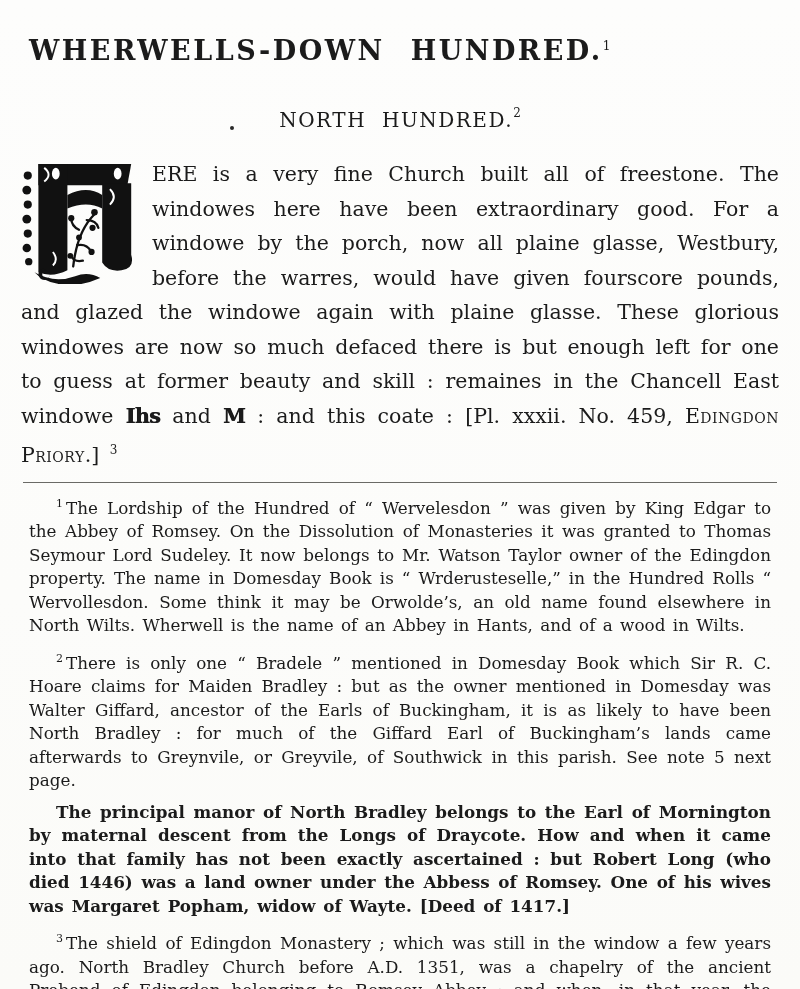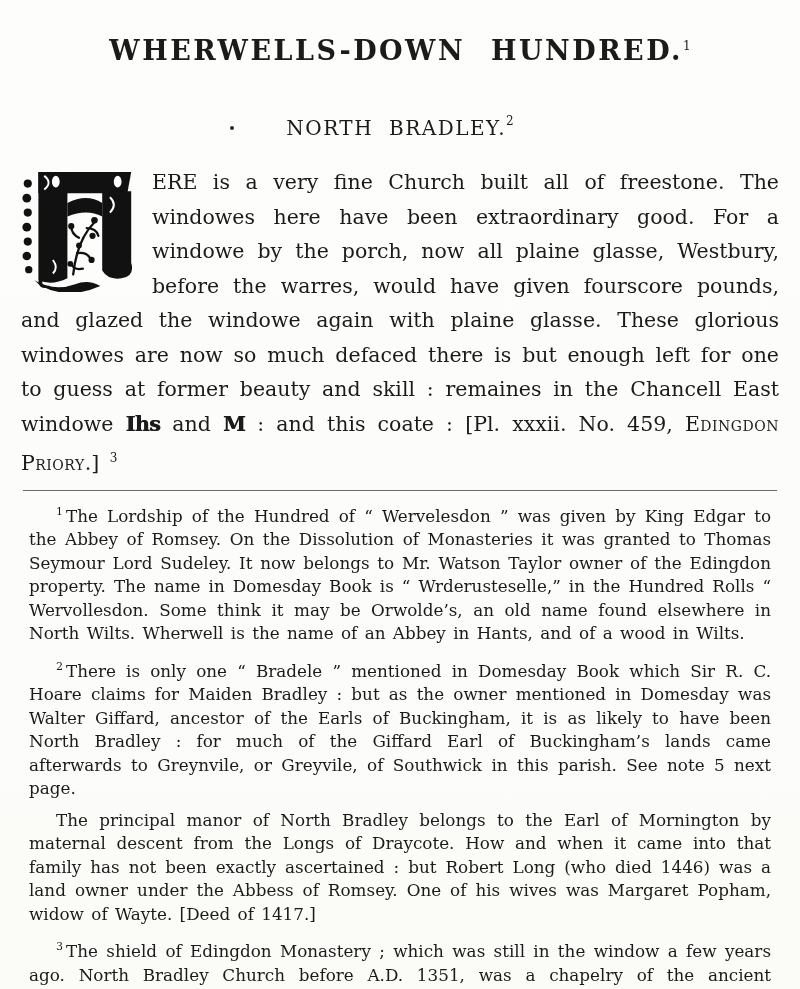--- a/index.html
+++ b/index.html
@@ -9,24 +9,23 @@
     height: 989px;
     margin: 0 auto;
     background: linear-gradient(180deg, #fdfdfc 0%, #fcfcfa 60%, #fbfbf8 100%);
     color: #1b1b1b;
     font-family: "DejaVu Serif", "Liberation Serif", serif;
     padding: 24px 21px 0 21px;
     box-sizing: border-box;
     overflow: hidden;
   }
   .doc-title {
-    margin: 0;
-    text-align: center;
+    margin: 8px;
     font-size: 27px;
-    line-height: 44px;
+    line-height: 29px;
     font-weight: 700;
     letter-spacing: 2.5px;
     word-spacing: 14px;
   }
   .doc-title sup, .doc-subtitle sup {
     font-size: 12px;
     font-weight: 400;
     letter-spacing: 0;
     vertical-align: 10px;
   }
@@ -76,35 +75,35 @@
   .footnotes { margin: 0; }
   .footnote { margin-top: 9px; }
   .footnote p {
     margin: 8px;
     font-size: 16.8px;
     line-height: 23.5px;
     text-align: justify;
     word-spacing: 0.12em;
     text-indent: 27px;
   }
-  .footnote p + p { margin-top: 2px; }
+  .footnote p + p { margin-top: 2px; font-weight: bold; }
   .fn-marker {
     font-size: 11px;
     vertical-align: 7px;
     margin-right: 3px;
   }
 </style>
 </head>
 <body>
 
 <div class="page">
 
   <h1 class="doc-title"><span>WHERWELLS-DOWN HUNDRED.</span><sup>1</sup></h1>
 
-  <h2 class="doc-subtitle"><span>NORTH BRADLEY.</span><sup>2</sup></h2>
+  <h2 class="doc-subtitle"><span>NORTH HUNDRED.</span><sup>2</sup></h2>
 
   <span class="ink-dot-artifact"></span>
 
   <p class="lead-paragraph">
     <span class="dropcap-box">
       <svg viewBox="0 0 120 128" width="116" height="124" xmlns="http://www.w3.org/2000/svg" aria-hidden="true">
         <g fill="#111">
 
           <circle cx="7" cy="16" r="4.2"></circle>
           <circle cx="6" cy="31" r="4.6"></circle>

